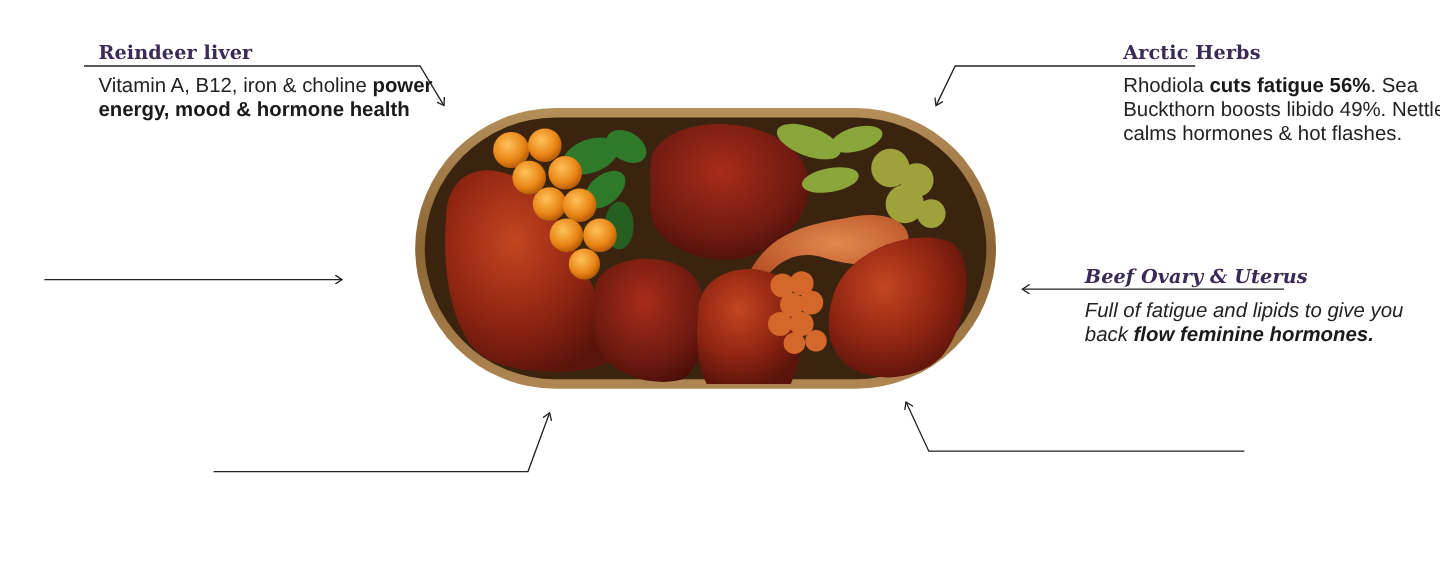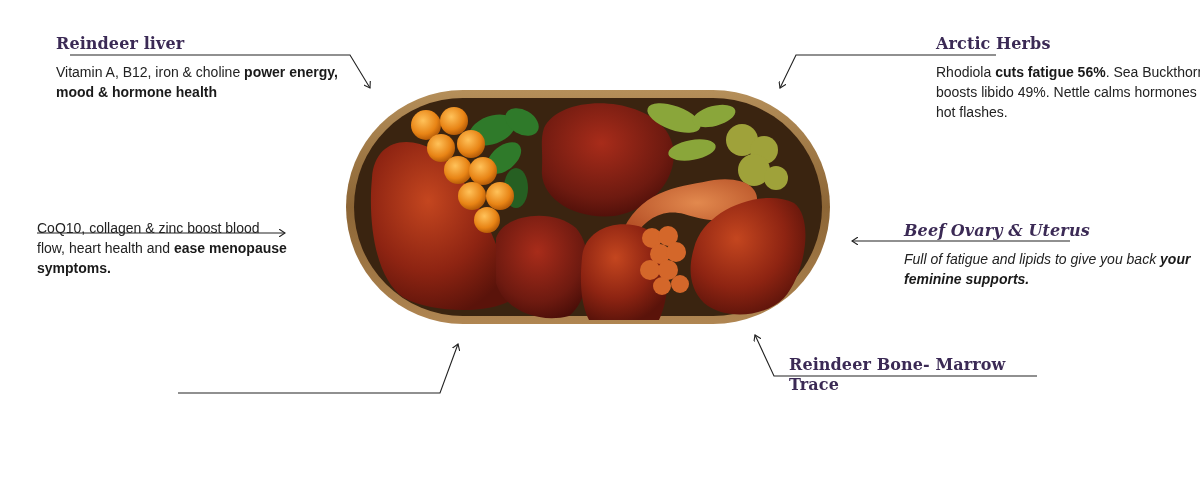--- a/index.html
+++ b/index.html
@@ -1,21 +1,21 @@
 <!DOCTYPE html>
 <html><head>
 <meta charset="utf-8">
 <style>
   html, body { margin: 0; padding: 0; background: #ffffff; }
   body { width: 1200px; height: 490px; position: relative; overflow: hidden;
          font-family: "Liberation Sans", "DejaVu Sans", sans-serif; color: #1e1e1e; }
   .callout { position: absolute; }
   .title { font-family: "DejaVu Serif", "Liberation Serif", serif; font-weight: bold;
            color: #3b2a55; font-size: 16px; letter-spacing: 0.1px; line-height: 20px; }
-  .desc { font-size: 14px; line-height: 20px; color: #222; margin-top: 8px; }
+  .desc { font-size: 17px; line-height: 20px; color: #222; margin-top: 8px; }
   .desc b { font-weight: bold; color: #1a1a1a; }
   svg.lines { position: absolute; left: 0; top: 0; width: 1200px; height: 490px; pointer-events: none; }
   .dish { position: absolute; left: 344px; top: 88px; width: 488px; height: 238px; }
 </style>
 </head>
 <body>
 
 <svg class="lines" viewBox="0 0 1200 490">
   <defs>
     <marker id="arr" markerWidth="8" markerHeight="8" refX="6" refY="4" orient="auto" markerUnits="userSpaceOnUse">
@@ -114,45 +114,41 @@
     <circle cx="332" cy="164" r="10"></circle>
       <circle cx="306" cy="182" r="10"></circle>
       <circle cx="324" cy="182" r="10"></circle>
     <circle cx="318" cy="198" r="9"></circle>
       <circle cx="336" cy="196" r="9"></circle>
   </g>
 
   <path d="M350,160 C360,120 420,100 450,115 C470,130 462,185 440,210 C420,230 380,232 360,215 C345,200 344,180 350,160 Z" fill="url(#organA)"></path>
 </svg>
 
-<div class="callout" style="left:56px; top:34px; width:290px;">
+<div class="callout" style="left:82px; top:34px; width:290px;">
   <div class="title">Reindeer liver</div>
   <div class="desc">
     <span>Vitamin A, B12, iron &amp; choline </span><b>power energy, mood &amp; hormone health</b>
   </div>
 </div>
 
 <div class="callout" style="left:936px; top:34px; width:290px;">
   <div class="title">Arctic Herbs</div>
   <div class="desc">
     <span>Rhodiola </span><b>cuts fatigue 56%</b><span>. Sea Buckthorn boosts libido 49%. Nettle calms hormones &amp; hot flashes.</span>
   </div>
 </div>
 
 <div class="callout" style="left:37px; top:210px; width:250px;">
-  <div class="desc">
-    <span>CoQ10, collagen &amp; zinc boost blood flow, heart health and </span><b>ease menopause symptoms.</b>
-  </div>
 </div>
 
 <div class="callout" style="left:904px; top:221px; width:290px;font-style:italic;">
   <div class="title">Beef Ovary &amp; Uterus</div>
   <div class="desc">
-    <span>Full of fatigue and lipids to give you back </span><b>your feminine supports.</b>
+    <span>Full of fatigue and lipids to give you back </span><b>flow feminine hormones.</b>
   </div>
 </div>
 
 <div class="callout" style="left:178px; top:370px; width:250px;">
 </div>
 
 <div class="callout" style="left:789px; top:355px; width:270px;">
-  <div class="title">Reindeer Bone- Marrow Trace</div>
 </div>
 
 </body></html>

